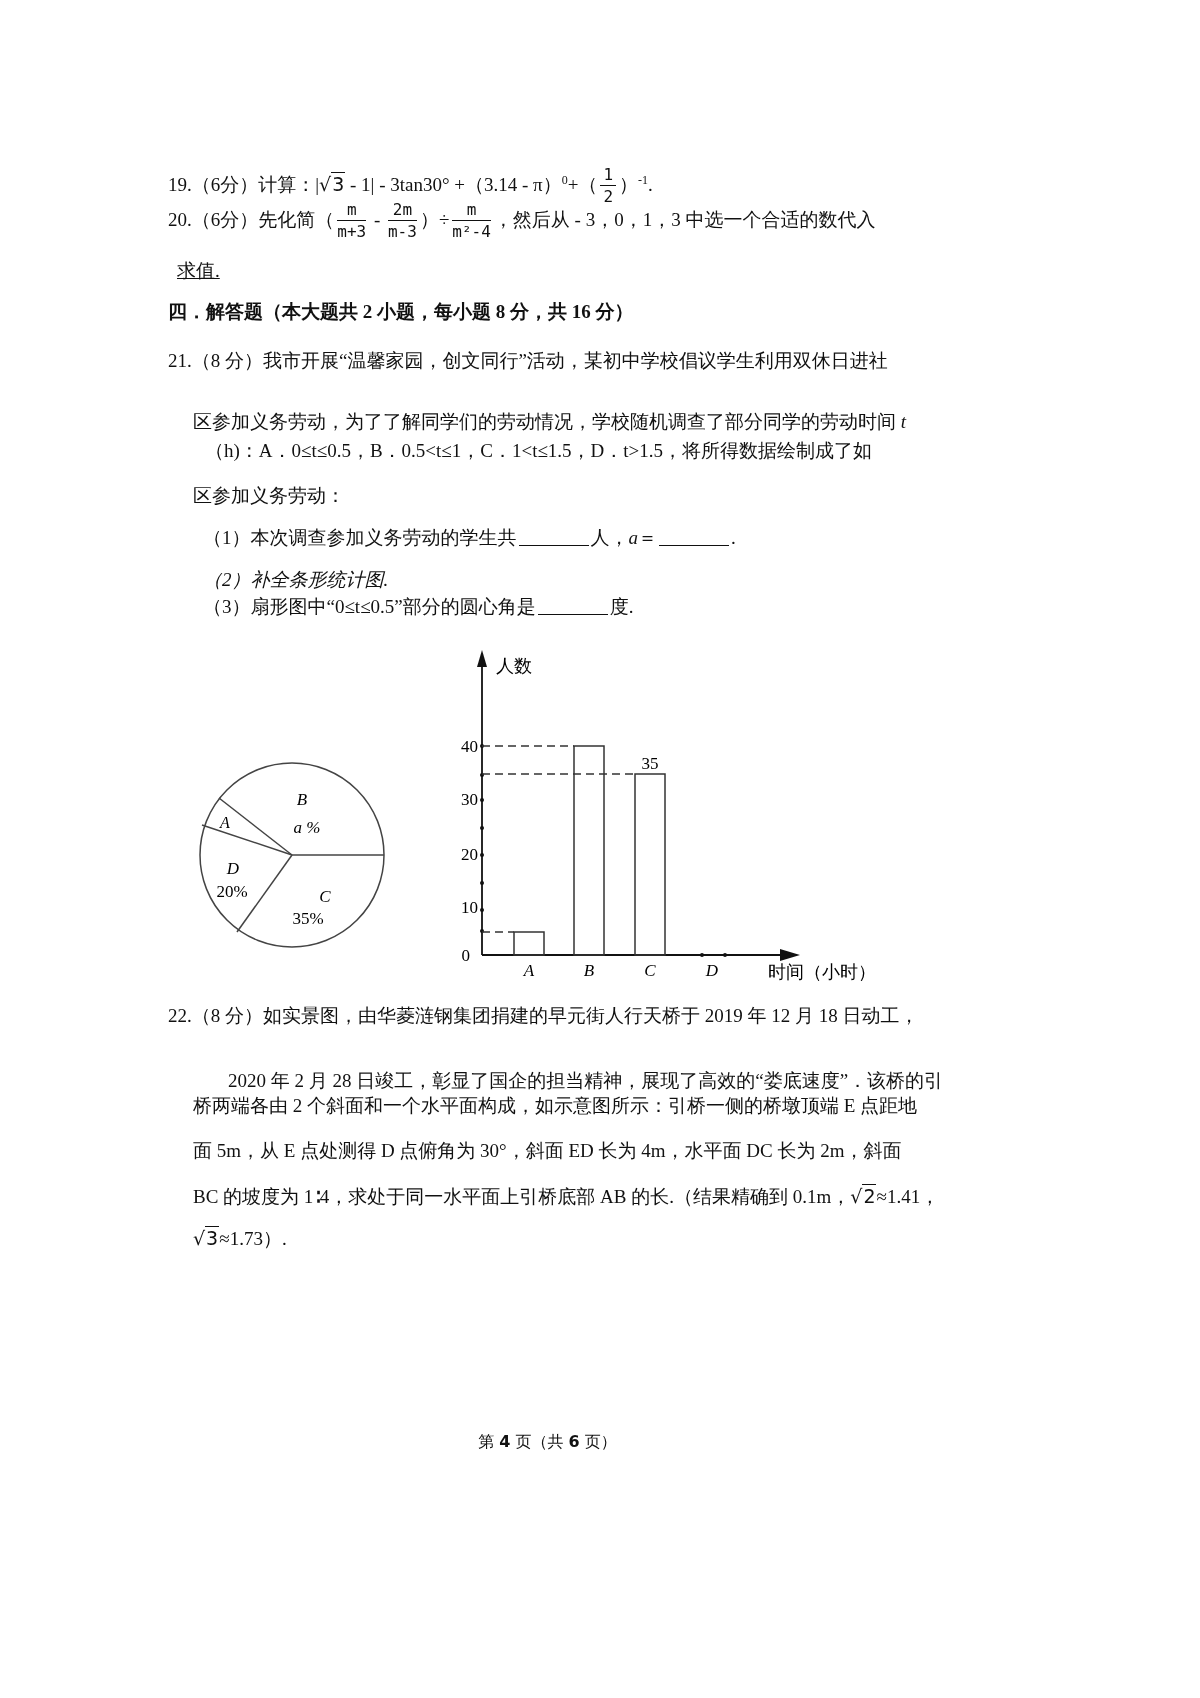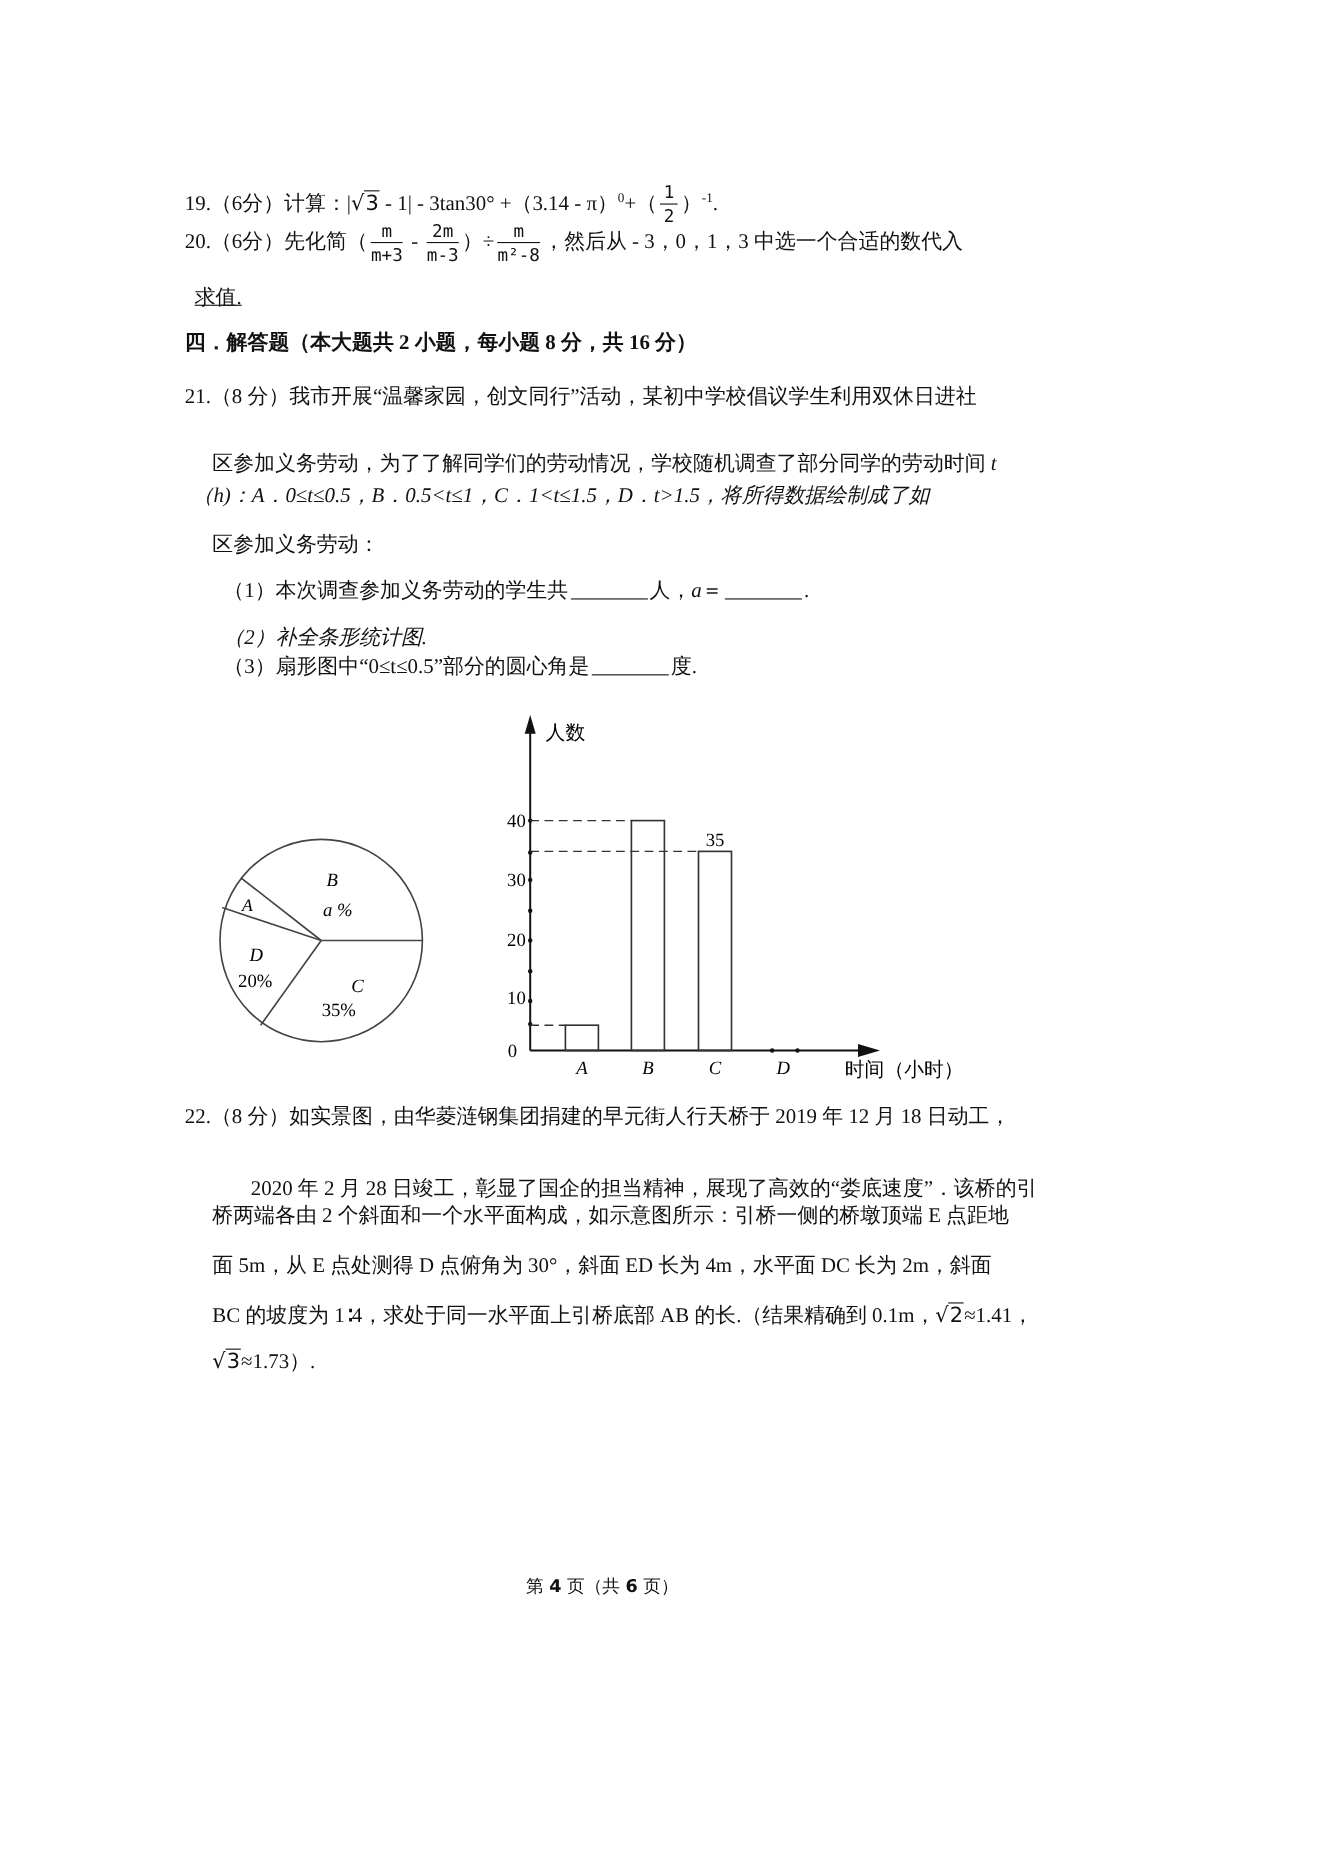--- a/index.html
+++ b/index.html
@@ -20,29 +20,29 @@
   svg text { font-family: "Liberation Serif", "DejaVu Serif", serif; }
 </style>
 </head>
 <body>
 
 <div class="line" style="left:168px; top:145px;margin-top:20px;">
   <span>19.</span><span>（6分）</span><span>计算：</span><span>|</span><span class="sqrt">√<span class="rad">3</span></span><span> - 1| - 3tan30°  +（3.14 - π）</span><sup>0</sup><span>+（</span><span class="frac"><span class="num">1</span><span class="den">2</span></span><span>）</span><sup>-1</sup><span>.</span>
 </div>
 
 <div class="line" style="left:168px; top:200px;">
-  <span>20.</span><span>（6分）</span><span>先化简（</span><span class="frac"><span class="num">m</span><span class="den">m+3</span></span><span> - </span><span class="frac"><span class="num">2m</span><span class="den">m-3</span></span><span>）÷</span><span class="frac"><span class="num">m</span><span class="den">m²-8</span></span><span>，然后从 - 3，0，1，3 中选一个合适的数代入</span>
+  <span>20.</span><span>（6分）</span><span>先化简（</span><span class="frac"><span class="num">m</span><span class="den">m+3</span></span><span> - </span><span class="frac"><span class="num">2m</span><span class="den">m-3</span></span><span>）÷</span><span class="frac"><span class="num">m</span><span class="den">m²-4</span></span><span>，然后从 - 3，0，1，3 中选一个合适的数代入</span>
 </div>
 <div class="line" style="left:177px; top:258px;text-decoration:underline;">求值.</div>
 
 <div class="line bold" style="left:168px; top:299px;">四．解答题（本大题共 2 小题，每小题 8 分，共 16 分）</div>
 
 <div class="line" style="left:168px; top:348px;">21.（8 分）我市开展“温馨家园，创文同行”活动，某初中学校倡议学生利用双休日进社</div>
 <div class="line" style="left:193px; top:393px;margin-top:16px;"><span>区参加义务劳动，为了了解同学们的劳动情况，学校随机调查了部分同学的劳动时间 </span><span class="ital">t</span></div>
-<div class="line" style="left:175px; top:438px;font-style:italic;">（h)：A．0≤t≤0.5，B．0.5&lt;t≤1，C．1&lt;t≤1.5，D．t&gt;1.5，将所得数据绘制成了如</div>
+<div class="line" style="left:205px; top:438px;">（h)：A．0≤t≤0.5，B．0.5&lt;t≤1，C．1&lt;t≤1.5，D．t&gt;1.5，将所得数据绘制成了如</div>
 <div class="line" style="left:193px; top:483px;">区参加义务劳动：</div>
 <div class="line" style="left:203px; top:525px;"><span>（1）本次调查参加义务劳动的学生共</span><span class="blank"></span><span>人，</span><span class="ital">a</span><span>＝</span><span class="blank"></span><span>.</span></div>
 <div class="line" style="left:203px; top:567px;font-style:italic;">（2）补全条形统计图.</div>
 <div class="line" style="left:203px; top:594px;"><span>（3）扇形图中“0≤t≤0.5”部分的圆心角是</span><span class="blank"></span><span>度.</span></div>
 
 <svg style="position:absolute; left:195px; top:760px;" width="200" height="190" viewBox="0 0 200 190">
   <circle cx="97" cy="95" r="92" fill="none" stroke="#444" stroke-width="1.5"></circle>
   <line x1="97" y1="95" x2="189" y2="95" stroke="#444" stroke-width="1.5"></line>
   <line x1="97" y1="95" x2="24" y2="38" stroke="#444" stroke-width="1.5"></line>
   <line x1="97" y1="95" x2="7" y2="65" stroke="#444" stroke-width="1.5"></line>

